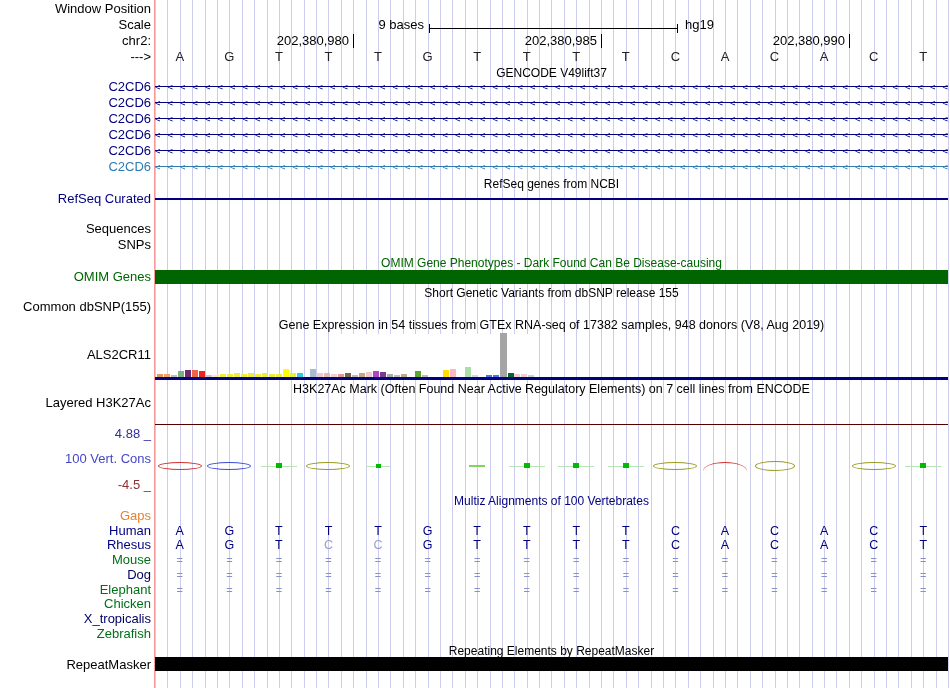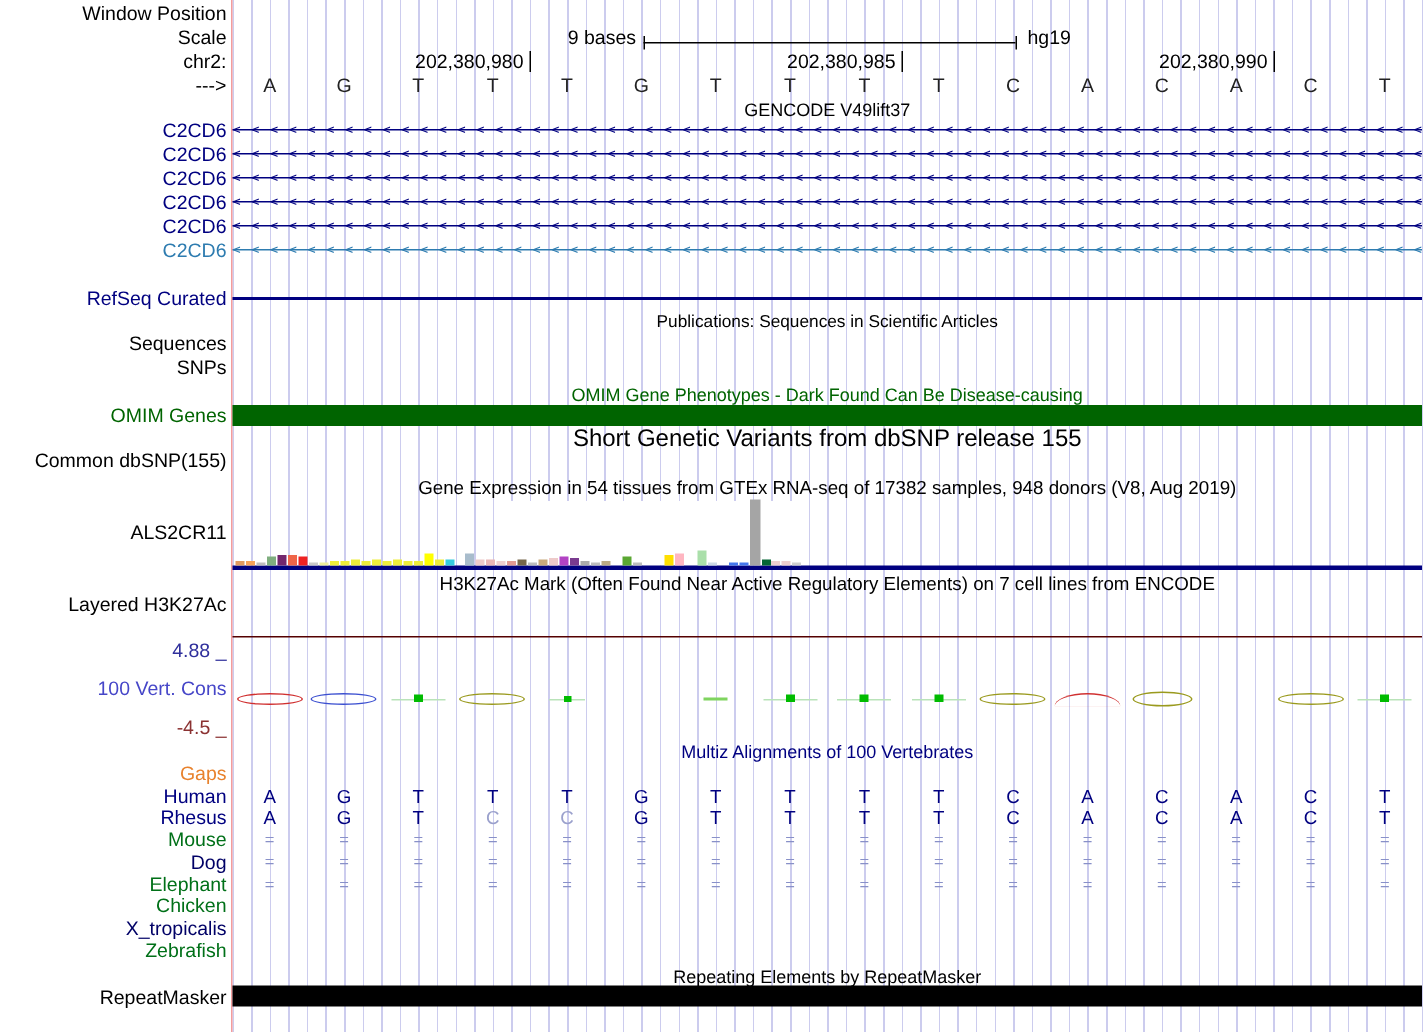--- a/index.html
+++ b/index.html
@@ -34,23 +34,23 @@
   <div class="left-label" style="top:50px">---&gt;</div>
 
 
   <div class="abs" style="left:304px;top:18px;width:120px;text-align:right;font-size:13px;line-height:14px">9 bases</div>
   <div class="abs" style="left:429px;top:28px;width:248px;height:1px;background:#000"></div>
   <div class="abs" style="left:429px;top:24px;width:1px;height:9px;background:#000"></div>
   <div class="abs" style="left:677px;top:24px;width:1px;height:9px;background:#000"></div>
   <div class="abs" style="left:685px;top:18px;font-size:13px;line-height:14px">hg19</div>
 
   <div class="track-title" style="top:66px">GENCODE V49lift37</div>
-  <div class="track-title" style="top:208px;font-size:11.5px">Publications: Sequences in Scientific Articles</div>
+  <div class="track-title" style="top:177px">RefSeq genes from NCBI</div>
   <div class="track-title" style="top:256px;color:#006400">OMIM Gene Phenotypes - Dark Found Can Be Disease-causing</div>
-  <div class="track-title" style="top:286px;font-size:16px">Short Genetic Variants from dbSNP release 155</div>
+  <div class="track-title" style="top:286px;font-size:12px">Short Genetic Variants from dbSNP release 155</div>
   <div class="track-title" style="top:318px;font-size:12.5px">Gene Expression in 54 tissues from GTEx RNA-seq of 17382 samples, 948 donors (V8, Aug 2019)</div>
   <div class="track-title" style="top:382px;font-size:12.5px">H3K27Ac Mark (Often Found Near Active Regulatory Elements) on 7 cell lines from ENCODE</div>
   <div class="track-title" style="top:494px;color:#000080">Multiz Alignments of 100 Vertebrates</div>
   <div class="track-title" style="top:644px">Repeating Elements by RepeatMasker</div>
 
   <div class="left-label" style="top:192px;color:#000080">RefSeq Curated</div>
   <div class="left-label" style="top:222px">Sequences</div>
   <div class="left-label" style="top:238px">SNPs</div>
   <div class="left-label" style="top:270px;color:#006400">OMIM Genes</div>
   <div class="left-label" style="top:300px">Common dbSNP(155)</div>

